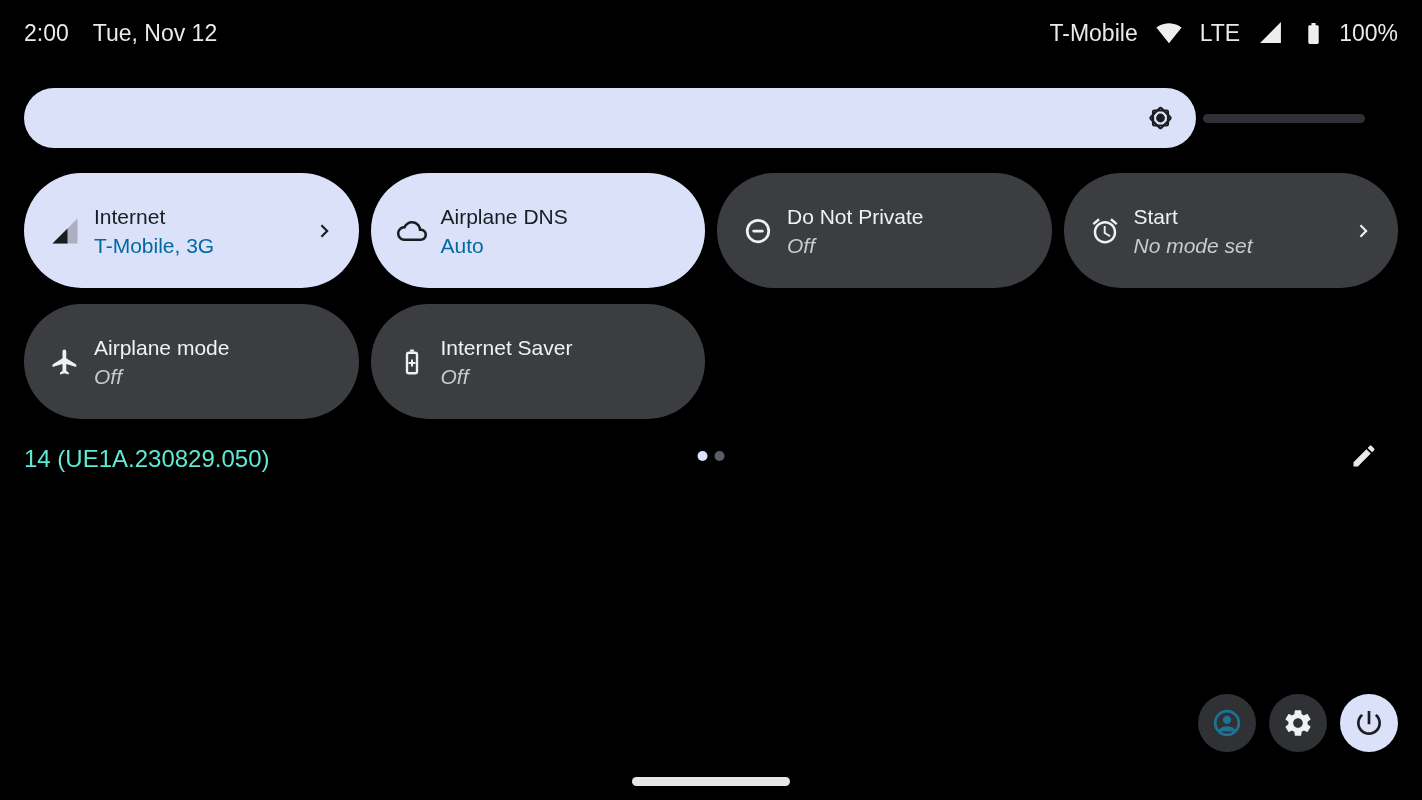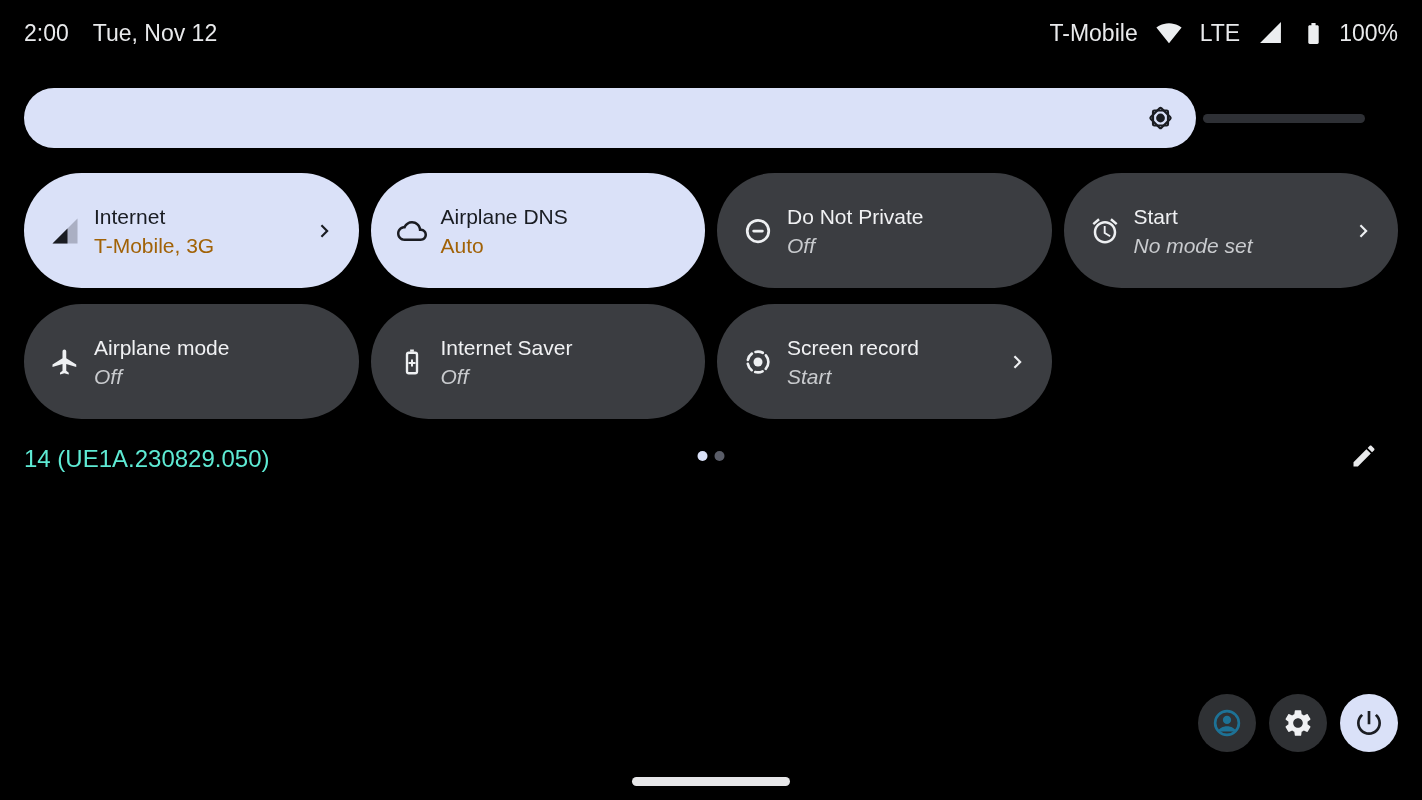--- a/index.html
+++ b/index.html
@@ -54,21 +54,21 @@
   }
   .tile.active { background:var(--active-tile); color:#1a1c22; }
   .tile.inactive { background:var(--inactive-tile); color:#eef0f2; }
   .tile-icon { width:30px; height:30px; flex:none; margin-right:14px; display:flex; align-items:center; justify-content:center; }
   .tile-icon svg { width:30px; height:30px; display:block; }
   .tile-text { display:flex; flex-direction:column; line-height:29px; min-width:0; }
   .tile-title { font-size:21px; font-weight:500; white-space:nowrap; }
   .tile.active .tile-title { color:#191c22; }
   .tile.inactive .tile-title { color:#f0f1f3; }
   .tile-sub { font-size:21px; white-space:nowrap; }
-  .tile.active .tile-sub { color:#a16207; }
+  .tile.active .tile-sub { color:#0369a1; }
   .tile.inactive .tile-sub { color:#c9cbce;font-style:italic; }
   .chevron {
     position:absolute; right:21px; top:50%; transform:translateY(-50%);
     width:26px; height:26px;
   }
   .chevron svg { width:26px; height:26px; display:block; }
 
   
   .build-number {
     position:absolute; left:24px; top:445px;
@@ -238,37 +238,20 @@
             <rect x="9" y="12" width="6" height="1.6" rx=".8" fill="currentColor"></rect>
           </svg>
         </span>
     <span class="tile-text">
       <span class="tile-title">Internet Saver</span>
       <span class="tile-sub">Off</span>
     </span>
 
   </div>
 
-  <div class="tile inactive">
-    <span class="tile-icon">
-          <svg viewBox="0 0 24 24">
-            <circle cx="12" cy="12" r="8.3" fill="none" stroke="currentColor" stroke-width="2.1" stroke-dasharray="6 3.2" stroke-linecap="round"></circle>
-            <circle cx="12" cy="12" r="3.6" fill="currentColor"></circle>
-          </svg>
-        </span>
-    <span class="tile-text">
-      <span class="tile-title">Screen record</span>
-      <span class="tile-sub">Start</span>
-    </span>
-    <span class="chevron">
-      <svg viewBox="0 0 24 24" fill="currentColor">
-            <path d="M9.4 6L8 7.4l4.6 4.6L8 16.6 9.4 18l6-6z"></path>
-          </svg>
-    </span>
-  </div>
 </div>
 
   <span class="build-number">14 (UE1A.230829.050)</span>
   <div class="page-dots">
       <span class="dot active"></span>
       <span class="dot"></span>
     </div>
   <button class="edit-btn">
     <span>
       <svg viewBox="0 0 24 24" fill="currentColor">

